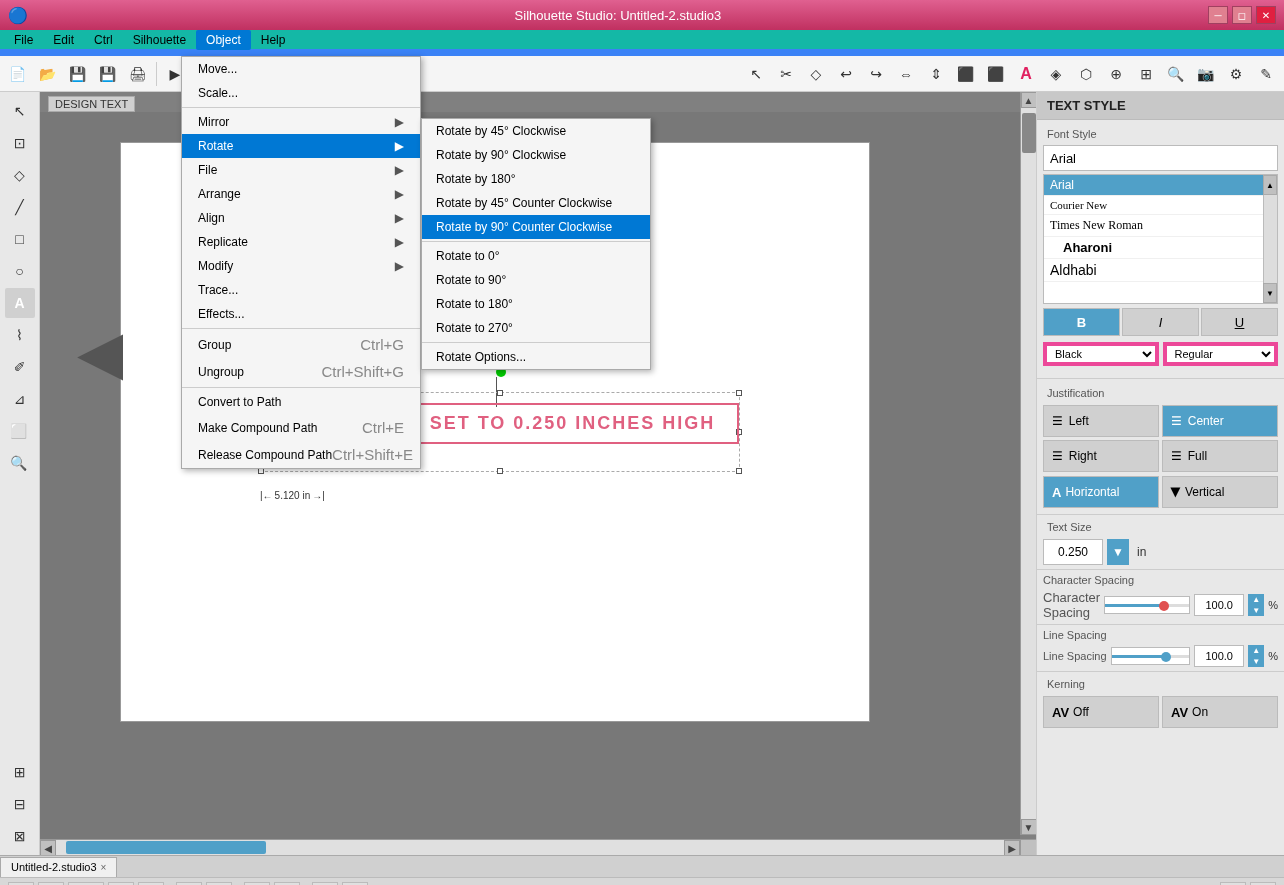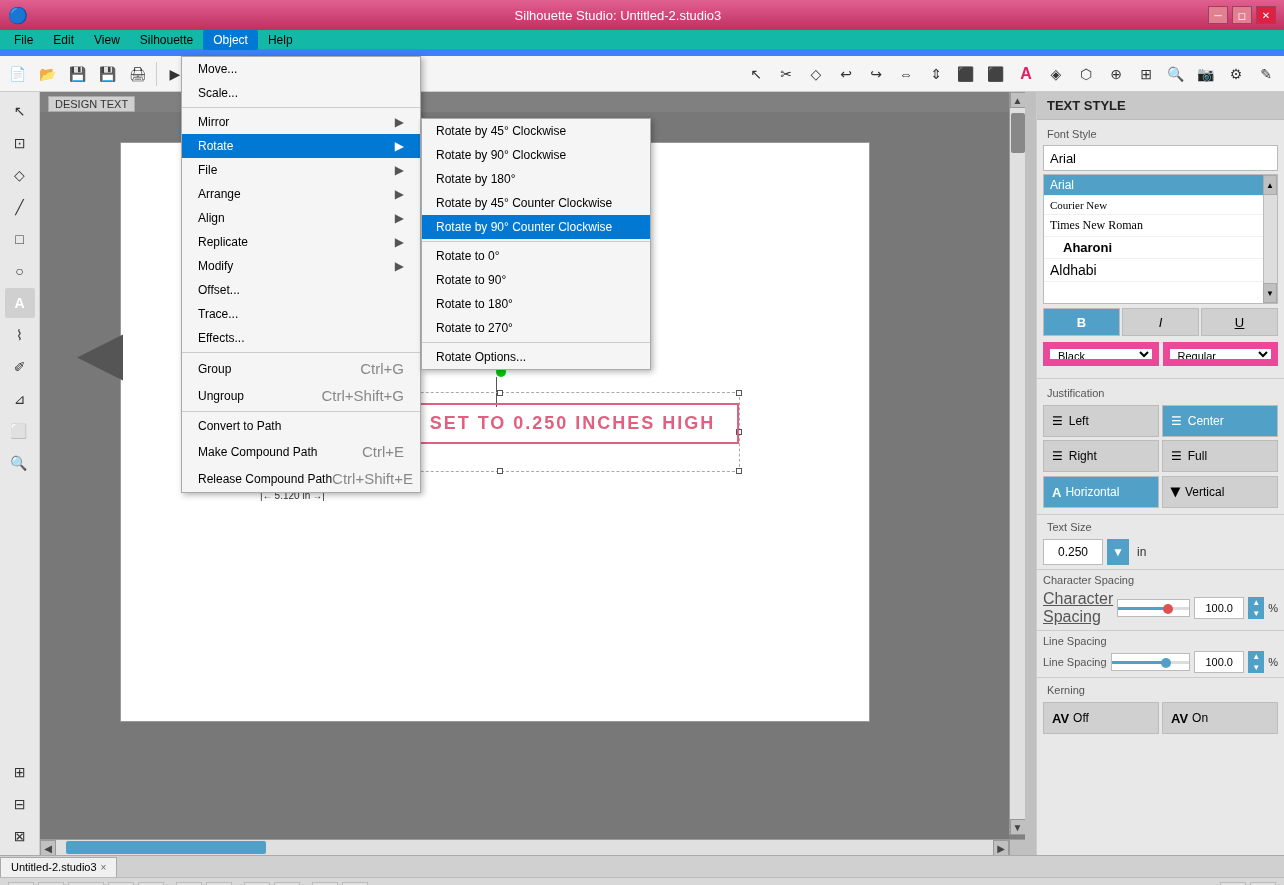--- a/index.html
+++ b/index.html
@@ -106,21 +106,20 @@
     }
     #resize-handle-line {
       position: absolute; left: 456px; top: 265px; width: 1px; height: 30px;
       background: #555;
     }
 
     
     #right-panel {
       width: 248px; background: #e8e8e8; border-left: 1px solid #ccc;
       overflow-y: auto;
-      margin-left: 11px;
     }
     #text-style-header {
       background: #c8c8c8; padding: 6px 10px; font-size: 13px; font-weight: bold;
       border-bottom: 1px solid #bbb; color: #222;
     }
     #font-style-section {
       padding: 6px;
     }
     .section-label {
       font-size: 11px; color: #555; padding: 2px 4px; margin-bottom: 3px;
@@ -153,21 +152,21 @@
     }
     .style-btn.active { background: #50a0c8; color: white; }
     .style-btn-bold { font-weight: bold; }
     .style-btn-italic { font-style: italic; }
     .style-btn-underline { text-decoration: underline; }
 
     #style-select-row {
       display: flex; gap: 4px; margin-bottom: 6px;
     }
     .style-select {
-      flex: 1; height: 24px; border: 7px solid #ec4899; font-size: 11px;
+      flex: 1; height: 24px; border: 4px solid #ec4899; font-size: 11px;
       background: white; padding: 0 4px;
     }
 
     #justification-section { padding: 6px; border-top: 1px solid #ccc; }
     .just-grid { display: grid; grid-template-columns: 1fr 1fr; gap: 3px; margin-top: 4px; }
     .just-btn {
       height: 32px; background: #d0d0d0; border: 1px solid #bbb;
       cursor: pointer; display: flex; align-items: center; gap: 6px;
       padding: 0 8px; font-size: 12px;
     }
@@ -285,21 +284,21 @@
   <div class="window-controls">
     <div class="win-btn">─</div>
     <div class="win-btn">◻</div>
     <div class="win-btn close">✕</div>
   </div>
 </div>
 
 <div id="menubar">
   <div class="menu-item">File</div>
   <div class="menu-item">Edit</div>
-  <div class="menu-item">View</div>
+  <div class="menu-item">Ctrl</div>
   <div class="menu-item">Silhouette</div>
   <div class="menu-item active-open">Object</div>
   <div class="menu-item">Help</div>
 </div>
 
 <div id="toolbar">
   <div class="tb-btn">📄</div>
   <div class="tb-btn">📂</div>
   <div class="tb-btn">💾</div>
   <div class="tb-btn">💾</div>
@@ -496,21 +495,21 @@
       <div class="size-row">
         <input class="size-input" type="text" value="0.250" style="">
         <div class="size-dropdown">▼</div>
         <span class="size-unit">in</span>
       </div>
     </div>
 
     <div id="char-spacing-section">
       <div style="font-size:11px;color:#555;margin-bottom:2px;">Character Spacing</div>
       <div class="spacing-row">
-        <span style="font-size:16px;color:#555;min-width:55px;text-decoration:underline;">Character<br>Spacing</span>
+        <span style="font-size:13px;color:#555;min-width:55px;">Character<br>Spacing</span>
         <div class="spacing-slider" style="flex:1;height:18px;position:relative;background:white;border:1px solid #bbb;">
           <div style="position:absolute;top:7px;left:0;right:0;height:3px;background:#ddd;"></div>
           <div style="position:absolute;top:7px;left:0;width:70%;height:3px;background:#50a0c8;"></div>
           <div style="position:absolute;top:4px;left:calc(70% - 5px);width:10px;height:10px;background:#e05050;border-radius:50%;"></div>
         </div>
         <input class="spacing-val" type="text" value="100.0" style="">
         <div class="spacing-stepper">
           <div class="step-btn">▲</div>
           <div class="step-btn">▼</div>
         </div>
@@ -582,23 +581,20 @@
       <span class="arrow">▶</span>
   </div>
   <div class="ctx-item">
     <span>Replicate</span>
       <span class="arrow">▶</span>
   </div>
   <div class="ctx-item">
     <span>Modify</span>
       <span class="arrow">▶</span>
   </div>
-  <div class="ctx-item">
-      <span>Offset...</span>
-    </div>
   <div class="ctx-item">
       <span>Trace...</span>
     </div>
   <div class="ctx-item">
       <span>Effects...</span>
     </div>
   <div class="ctx-sep"></div>
   <div class="ctx-item">
     <span>Group</span>
       <span class="shortcut">Ctrl+G</span>

